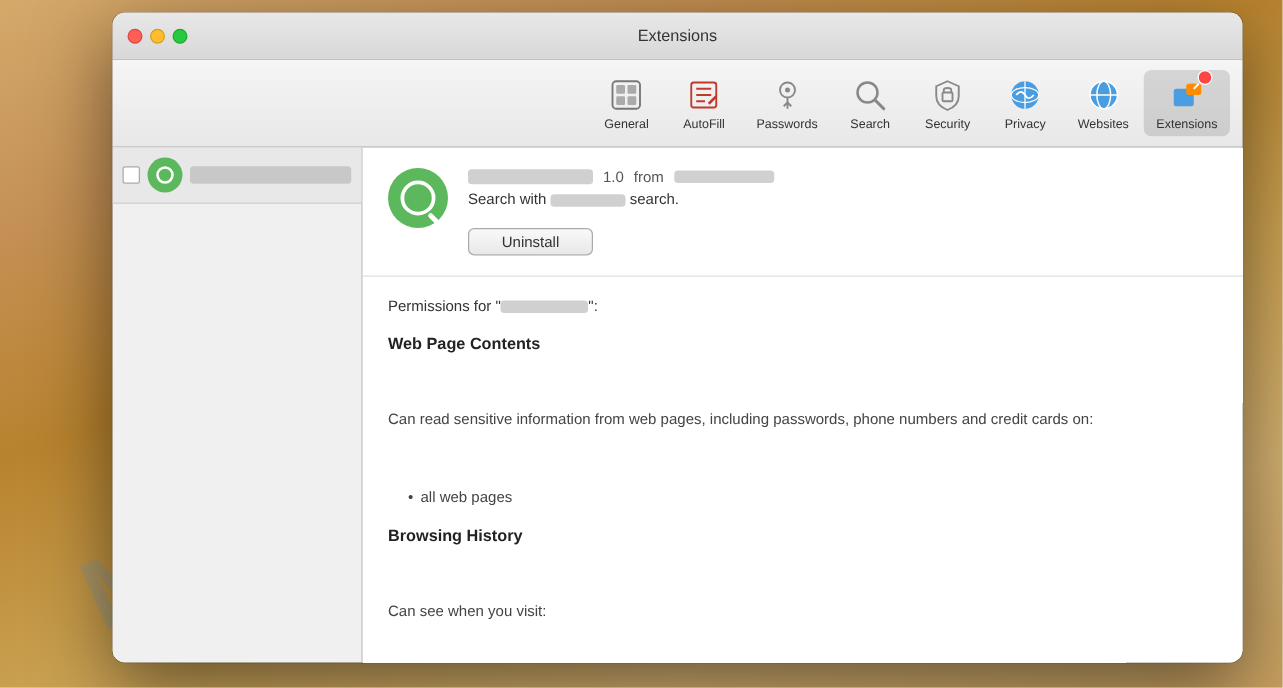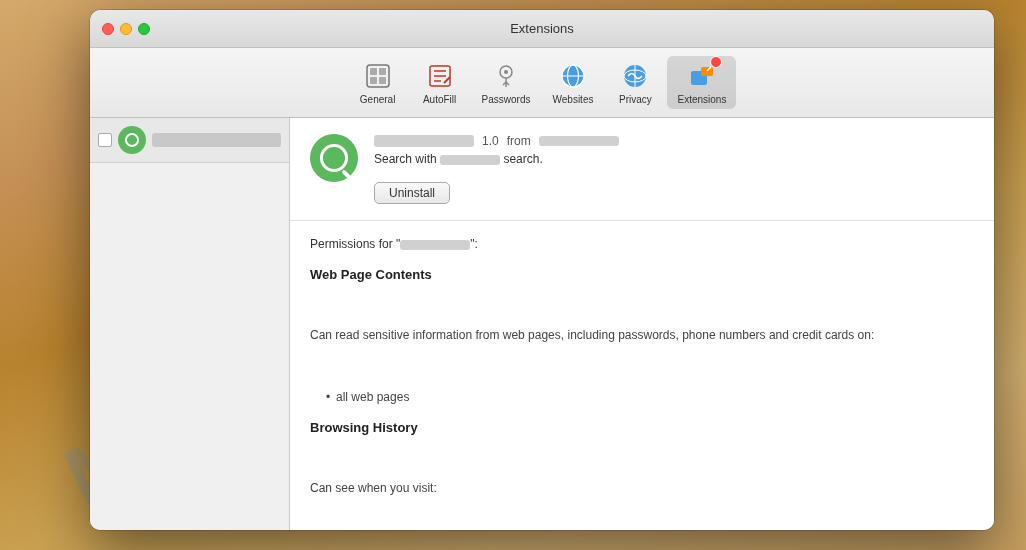--- a/index.html
+++ b/index.html
@@ -92,21 +92,21 @@
       color: #333;
     }
 
     
     .toolbar {
       background: linear-gradient(to bottom, #f5f5f5, #e8e8e8);
       border-bottom: 1px solid #c0c0c0;
       padding: 8px 10px;
       display: flex;
       align-items: center;
-      justify-content: center;
+      justify-content: flex-end;
       gap: 2px;
       flex-shrink: 0;
     }
 
     .toolbar-item {
       display: flex;
       flex-direction: column;
       align-items: center;
       padding: 4px 10px;
       border-radius: 6px;
@@ -289,21 +289,21 @@
       display: inline-block;
       height: 10px;
       width: 60px;
       background: #d0d0d0;
       border-radius: 3px;
       vertical-align: middle;
     }
 
     .uninstall-btn {
       display: inline-block;
-      padding: 3px 14px;
+      padding: 3px 26px;
       background: linear-gradient(to bottom, #f9f9f9, #e8e8e8);
       border: 1px solid #aaa;
       border-radius: 5px;
       font-size: 12px;
       color: #333;
       cursor: pointer;
       margin-top: 4px;
     }
 
     
@@ -436,44 +436,63 @@
           <ellipse cx="15" cy="11" rx="6" ry="6" fill="none" stroke="#888" stroke-width="1.5"></ellipse>
           <line x1="15" y1="17" x2="15" y2="26" stroke="#888" stroke-width="1.5"></line>
           <line x1="15" y1="21" x2="18" y2="24" stroke="#888" stroke-width="1.5"></line>
           <line x1="15" y1="21" x2="12" y2="24" stroke="#888" stroke-width="1.5"></line>
           <circle cx="15" cy="11" r="2" fill="#888"></circle>
         </svg>
       </div>
       <span class="toolbar-label">Passwords</span>
     </div>
 
-
+    <div class="toolbar-item">
+      <div class="toolbar-icon">
+        <svg class="toolbar-svg" viewBox="0 0 30 30">
+          <circle cx="13" cy="13" r="8" fill="none" stroke="#888" stroke-width="2"></circle>
+          <line x1="19" y1="19" x2="26" y2="26" stroke="#888" stroke-width="2.5" stroke-linecap="round"></line>
+        </svg>
+      </div>
+      <span class="toolbar-label">Search</span>
+    </div>
+
+    <div class="toolbar-item">
+      <div class="toolbar-icon">
+        <svg class="toolbar-svg" viewBox="0 0 30 30">
+          <path d="M15 4 L24 8 L24 16 C24 21 20 25 15 27 C10 25 6 21 6 16 L6 8 Z" fill="none" stroke="#888" stroke-width="1.5"></path>
+          <rect x="11" y="13" width="8" height="7" rx="1" fill="none" stroke="#888" stroke-width="1.5"></rect>
+          <path d="M12 13 L12 11 C12 8.8 18 8.8 18 11 L18 13" fill="none" stroke="#888" stroke-width="1.5"></path>
+        </svg>
+      </div>
+      <span class="toolbar-label">Security</span>
+    </div>
+
+    <div class="toolbar-item">
+      <div class="toolbar-icon">
+        <svg class="toolbar-svg" viewBox="0 0 30 30">
+          <circle cx="15" cy="15" r="11" fill="#4a9de0" stroke="none"></circle>
+          <path d="M8 15 Q12 10 15 15 Q18 20 22 15" fill="none" stroke="white" stroke-width="1.5"></path>
+          <line x1="15" y1="4" x2="15" y2="26" stroke="white" stroke-width="1"></line>
+          <ellipse cx="15" cy="15" rx="11" ry="6" fill="none" stroke="white" stroke-width="1"></ellipse>
+        </svg>
+      </div>
+      <span class="toolbar-label">Privacy</span>
+    </div>
 
     <div class="toolbar-item">
       <div class="toolbar-icon">
         <svg class="toolbar-svg" viewBox="0 0 30 30">
           <circle cx="15" cy="15" r="11" fill="#4a9de0" stroke="none"></circle>
           <path d="M4 15 L26 15" stroke="white" stroke-width="1.2"></path>
           <ellipse cx="15" cy="15" rx="5.5" ry="11" fill="none" stroke="white" stroke-width="1.2"></ellipse>
           <circle cx="15" cy="15" r="11" fill="none" stroke="white" stroke-width="1.2"></circle>
         </svg>
       </div>
       <span class="toolbar-label">Websites</span>
-    </div>
-
-    <div class="toolbar-item">
-      <div class="toolbar-icon">
-        <svg class="toolbar-svg" viewBox="0 0 30 30">
-          <circle cx="15" cy="15" r="11" fill="#4a9de0" stroke="none"></circle>
-          <path d="M8 15 Q12 10 15 15 Q18 20 22 15" fill="none" stroke="white" stroke-width="1.5"></path>
-          <line x1="15" y1="4" x2="15" y2="26" stroke="white" stroke-width="1"></line>
-          <ellipse cx="15" cy="15" rx="11" ry="6" fill="none" stroke="white" stroke-width="1"></ellipse>
-        </svg>
-      </div>
-      <span class="toolbar-label">Privacy</span>
     </div>
 
     <div class="toolbar-item active">
       <div class="toolbar-icon extensions-icon-wrapper">
         <svg class="toolbar-svg" viewBox="0 0 30 30">
           <rect x="4" y="10" width="16" height="14" rx="2" fill="#4a9de0"></rect>
           <rect x="14" y="6" width="12" height="9" rx="2" fill="#ff8c00"></rect>
           <rect x="17" y="6" width="5" height="3" rx="1" fill="#ff8c00"></rect>
           <path d="M20 10 L24 6" stroke="white" stroke-width="1.5"></path>
         </svg>

